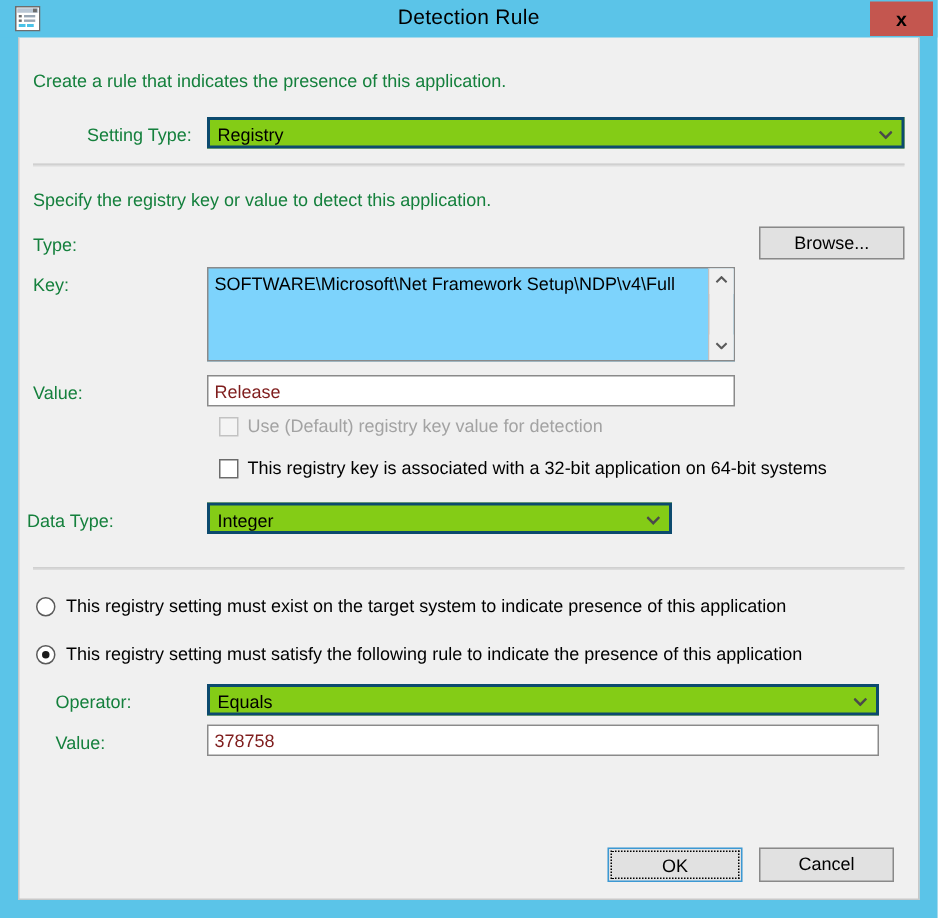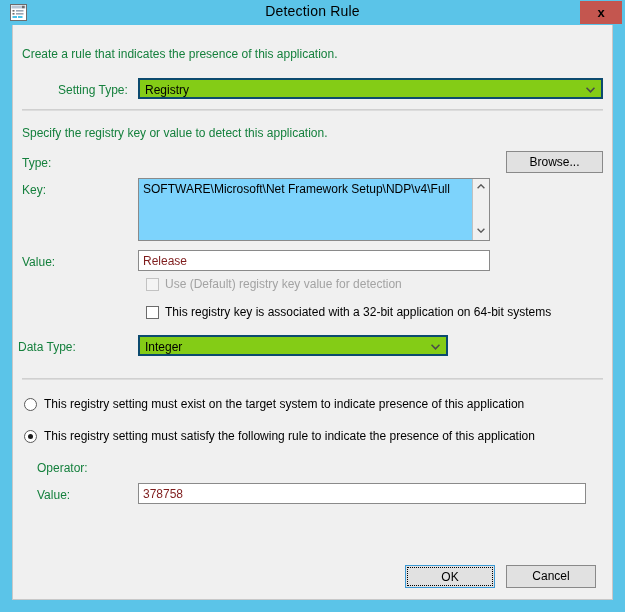--- a/index.html
+++ b/index.html
@@ -343,20 +343,28 @@
     </div>
 
     <div class="rd-row" style="left:11px; top:404px;">
       <span class="rdo">
         <span class="dot"></span>
       </span>
       <span class="rd-lbl">This registry setting must satisfy the following rule to indicate the presence of this application</span>
     </div>
 
     <div class="lbl" style="left:24px; top:436px;">Operator:</div>
+    <div class="combo" style="left:125px; top:431px; width:448px;">
+      <span class="val">Equals</span>
+      <span class="arrow">
+        <svg width="9" height="6" viewBox="0 0 9 6">
+            <path d="M0.5 0.7 L4.5 4.8 L8.5 0.7" fill="none" stroke="#4a4a4a" stroke-width="1.6"></path>
+          </svg>
+      </span>
+    </div>
 
     <div class="lbl" style="left:24px; top:463px;">Value:</div>
     <div class="tbox" style="left:125px; top:458px; width:448px;">
       <span class="val">378758</span>
     </div>
 
     <div class="btn" style="left:493px; top:540px; width:90px; height:23px; line-height:21px;">Cancel</div>
     <div class="btn default" style="left:392px; top:540px; width:90px; height:23px;">
       <span class="inner">OK</span>
     </div>

